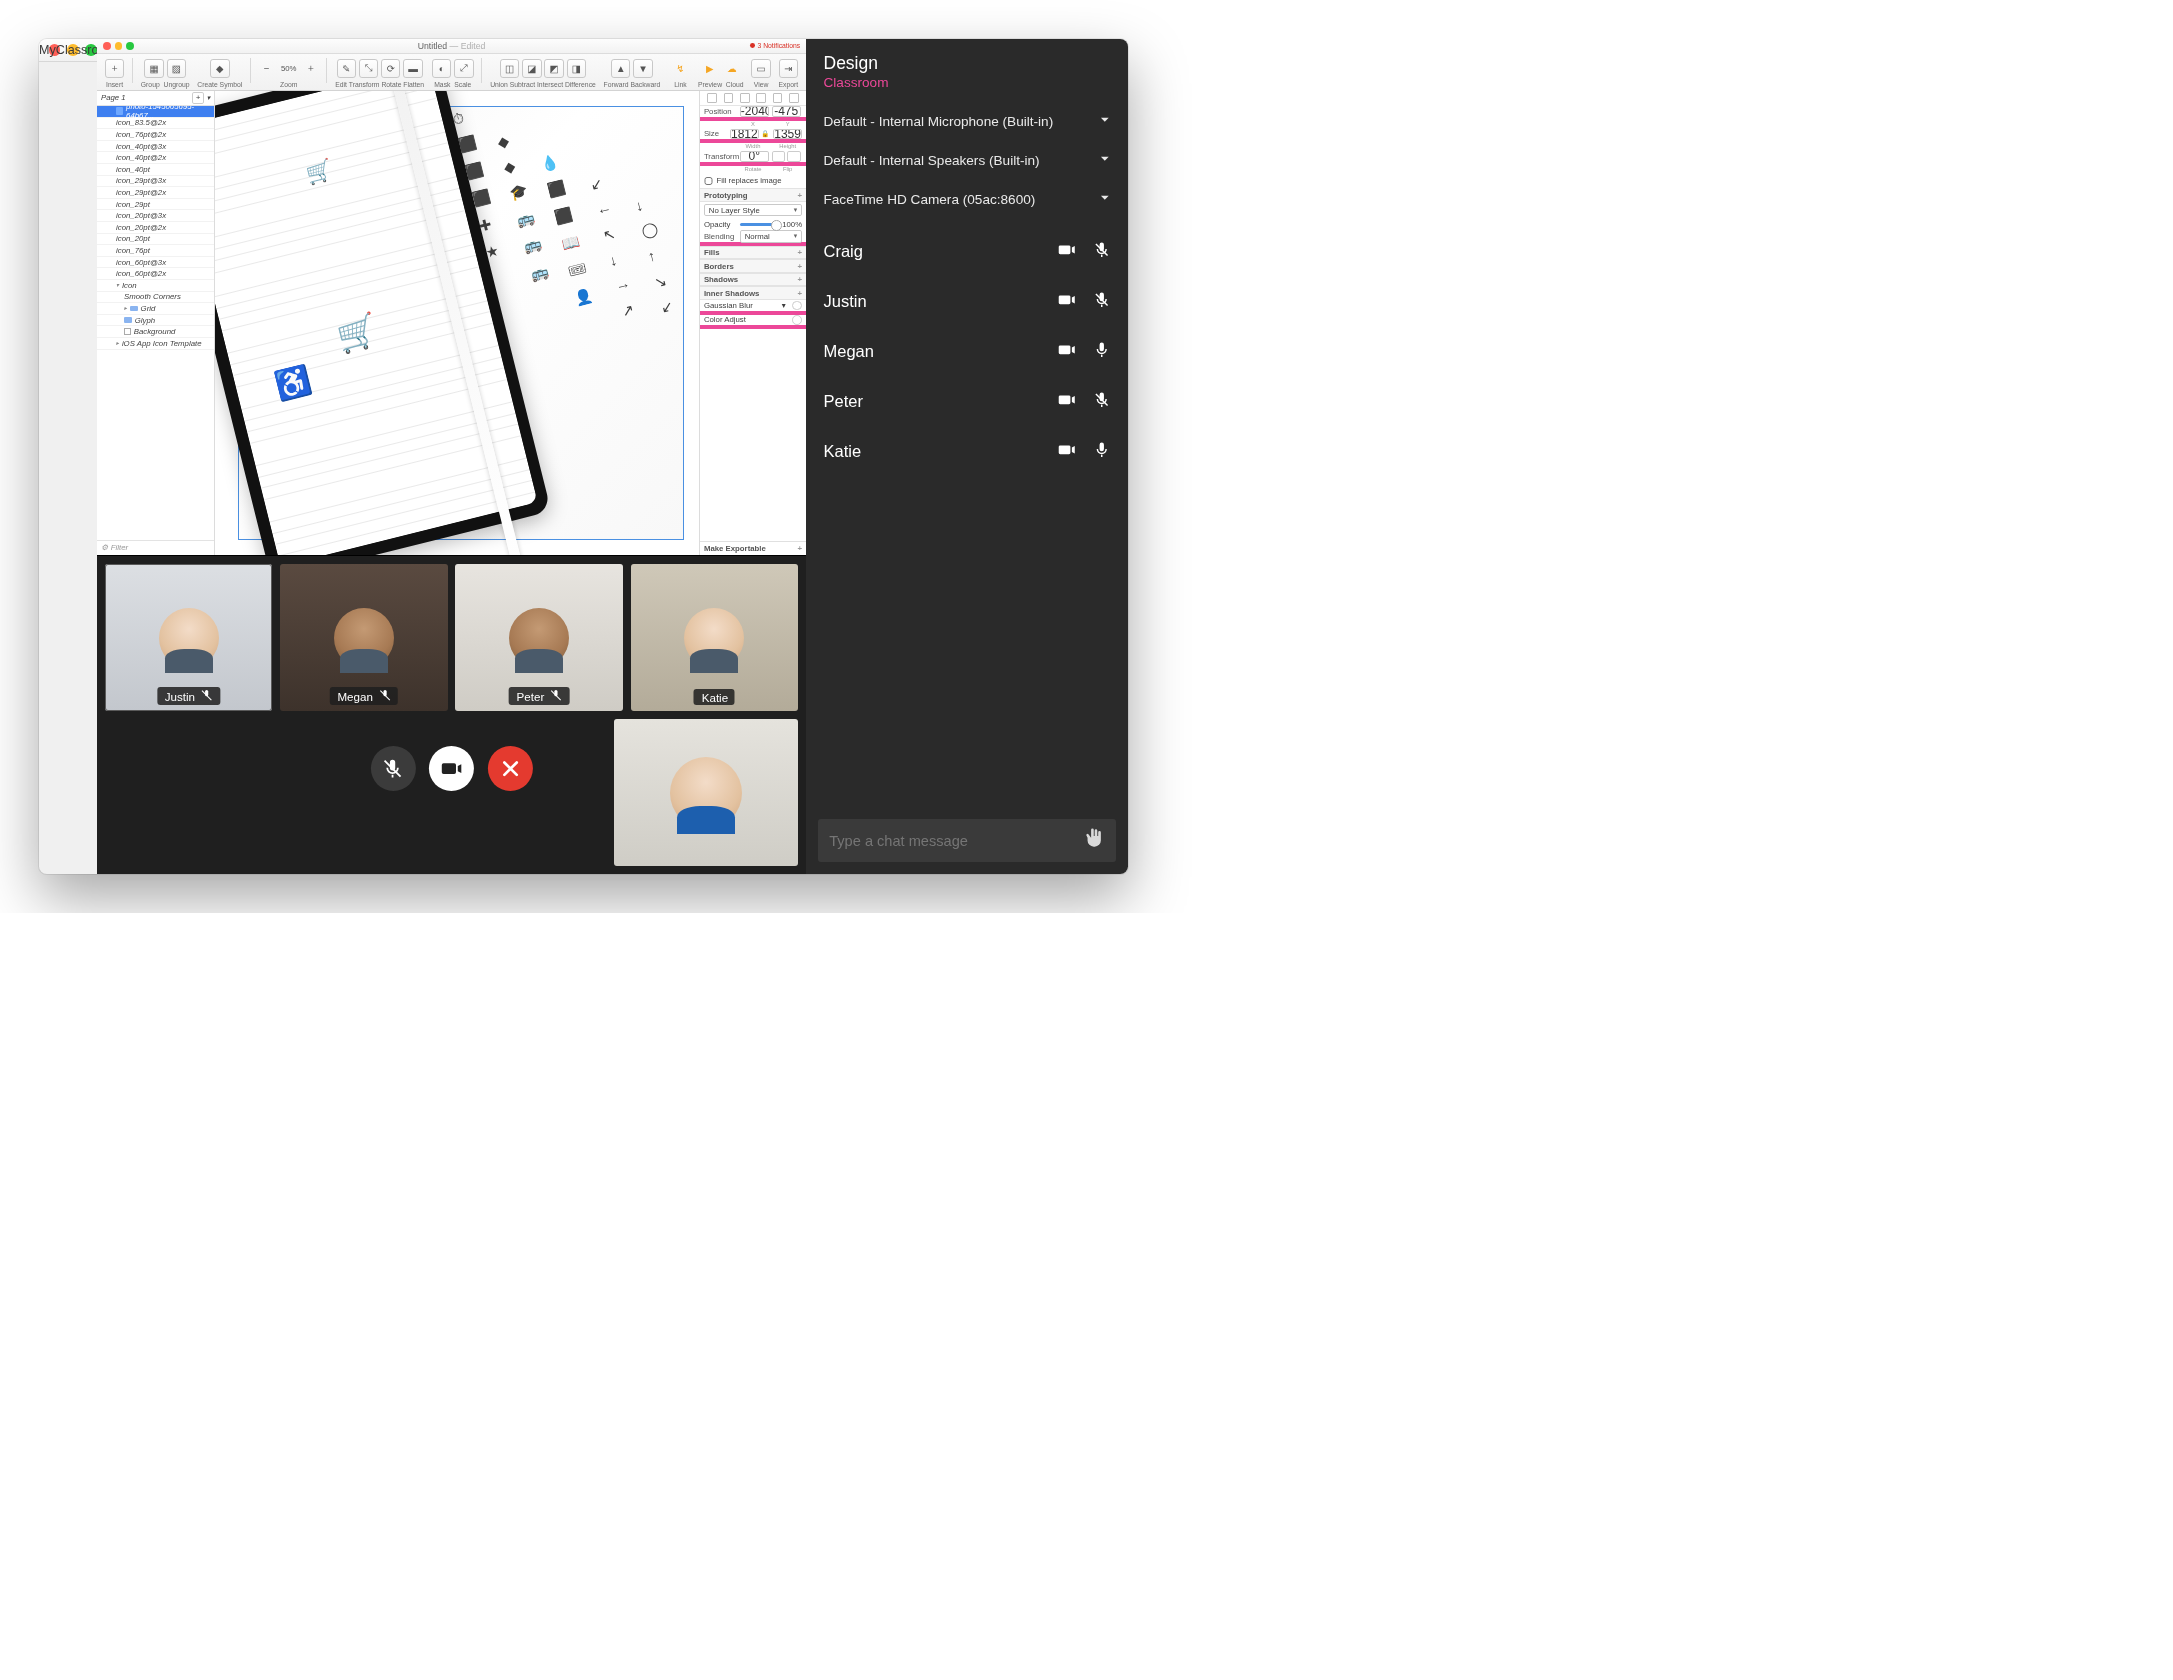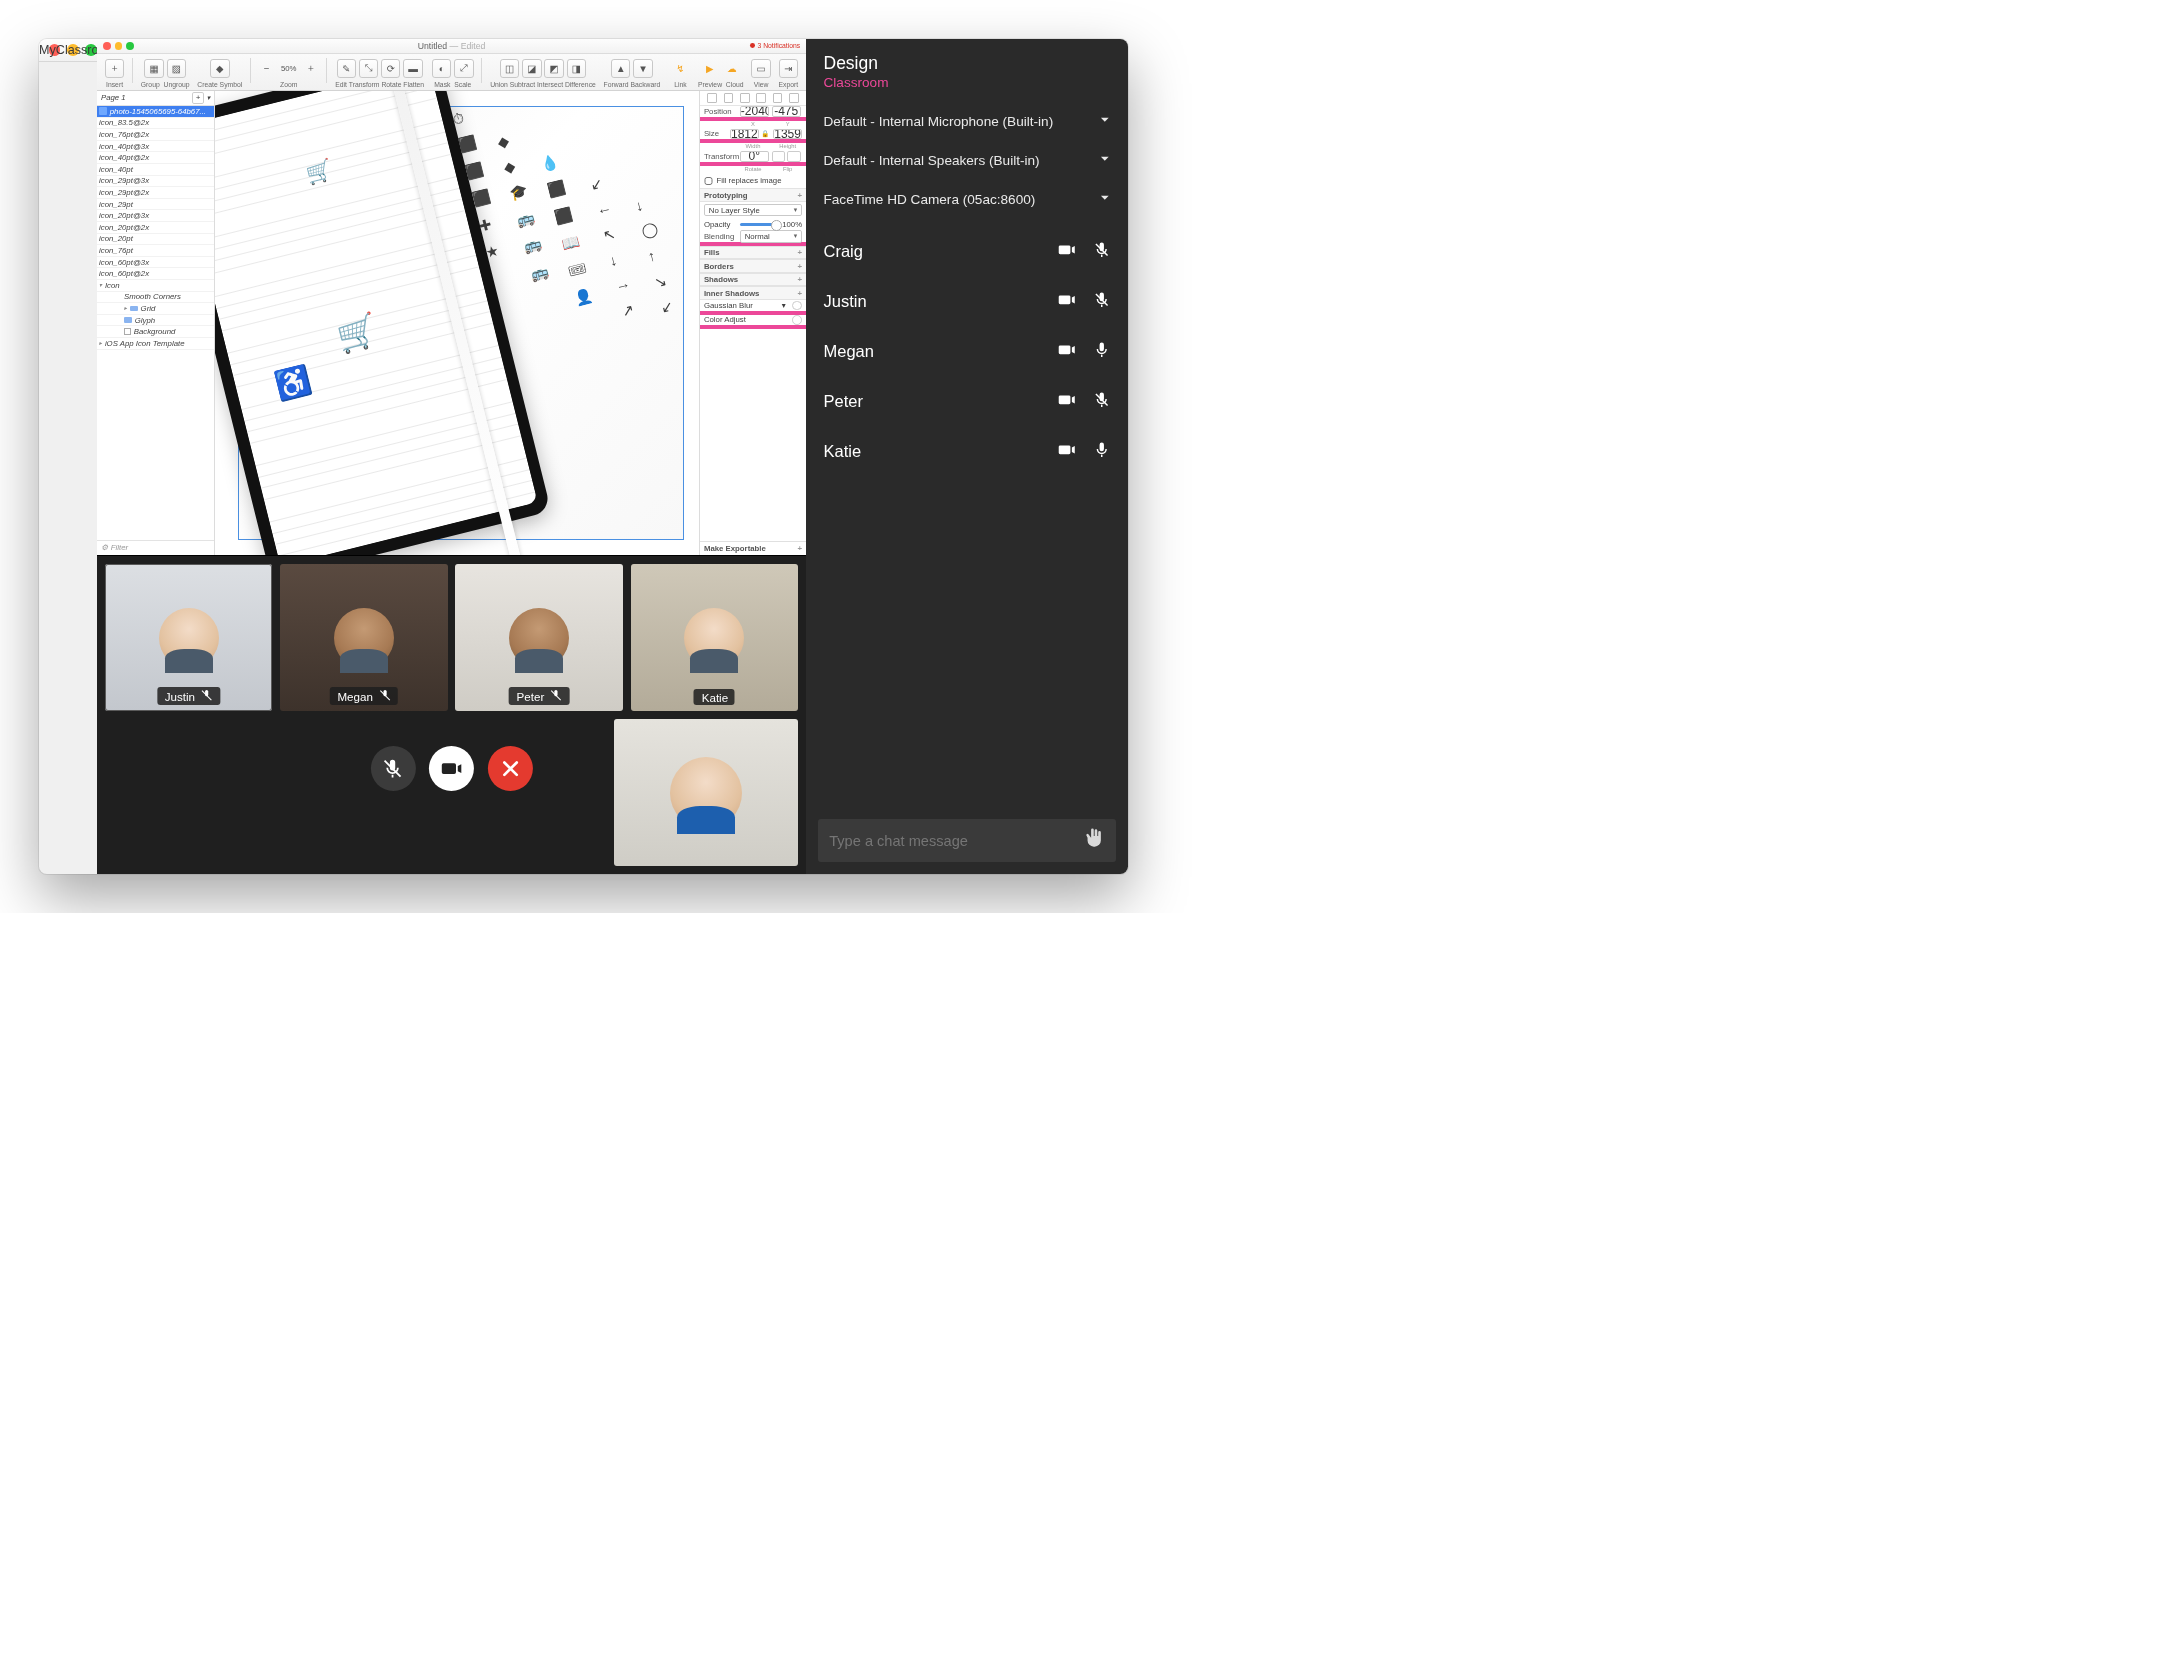--- a/index.html
+++ b/index.html
@@ -41,21 +41,21 @@
 .tb-icon.orange{color:#f5a623;border:none;background:none;}
 
 .share-body { flex:1; display:flex; min-height:0; }
 
 
 .sk-left { width:118px; background:#fff; border-right:1px solid #dcdcdc; display:flex; flex-direction:column; font-size:7.8px;font-style:italic; }
 .sk-left-head { height:15.5px; display:flex; align-items:center; padding:0 3.9px; border-bottom:1px solid #e3e3e3; color:#404040;}
 .sk-left-head::after{content:"▾"; margin-left:2.9px; font-size:6.8px;}
 .sk-left-head .plus{margin-left:auto; border:1px solid #ccc;border-radius:1.9px;width:11.6px;height:11.6px;display:flex;align-items:center;justify-content:center;}
 .layers{flex:1; overflow:hidden;}
-.layer{height:11.6px; display:flex; align-items:center; padding-left:2px; color:#434343; border-bottom:1px solid #f2f2f2; gap:2.9px;}
+.layer{height:11.6px; display:flex; align-items:center; padding-left:19px; color:#434343; border-bottom:1px solid #f2f2f2; gap:2.9px;}
 .layer.sel{background:#3e7ff0;color:#fff;}
 .layer.indent2{padding-left:27px;}
 .layer .chev{font-size:5.8px;color:#888;}
 .layer .img-ic{width:7.8px;height:7.8px;background:#6fa8ff;border-radius:1px;}
 .layer .sq{width:6.8px;height:6.8px;border:1px solid #aaa;}
 .layer .fold{width:7.8px;height:5.8px;background:#8ab4f0;border-radius:1px;}
 .sk-filter{height:15.5px;border-top:1px solid #e3e3e3;display:flex;align-items:center;padding:0 3.9px;color:#999;gap:2.9px;}
 .sk-filter::before{content:"⚙";font-size:7.8px;}
 
 

